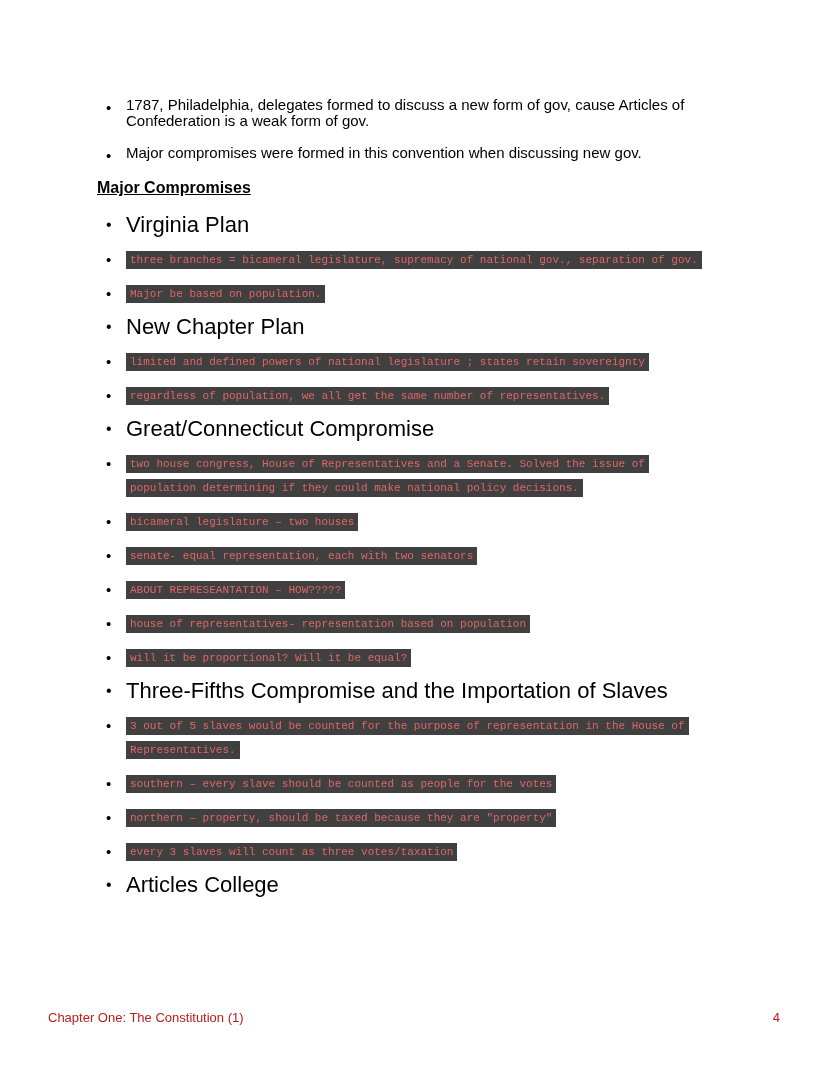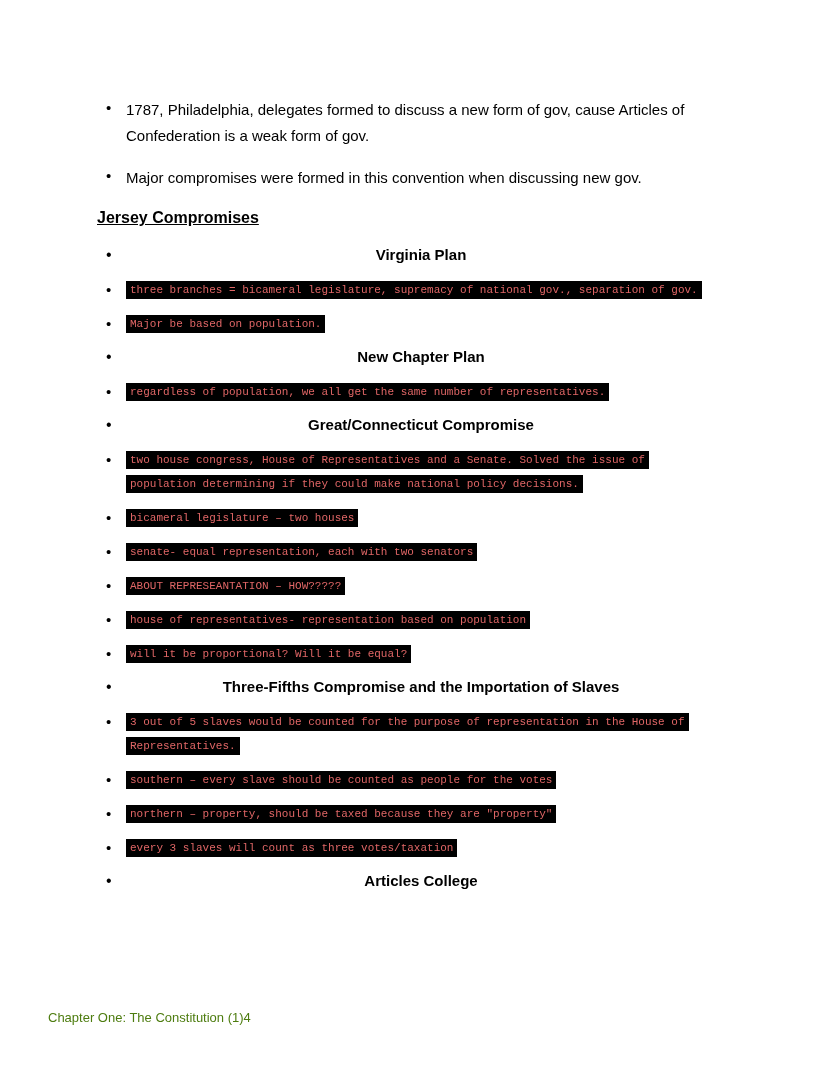--- a/index.html
+++ b/index.html
@@ -25,94 +25,94 @@
     content: "\2022";
     position: absolute;
     left: 9px;
     top: 0;
     color: #000;
     font-family: "Liberation Sans", sans-serif;
   }
   
   .intro-item {
     font-size: 15px;
-    line-height: 26px;
+    line-height: 16px;
     margin-bottom: 16px;
     color: #000;
   }
   .intro-item::before { font-size: 15px; line-height: 22px; }
   
   .section-heading {
     font-size: 16px;
     font-weight: bold;
     text-decoration: underline;
     margin: 10px 0 15px 0;
     line-height: 22px;
   }
   
   .plan-item {
-    font-size: 15px;
-    font-weight: bold;
+    font-size: 22px;
+    font-weight: normal;
     line-height: 22px;
     margin-bottom: 12px;
     color: #000;
-    text-align: center;
   }
   .plan-item::before { font-size: 16px; line-height: 22px; font-weight: normal; }
   
   .note-item {
     font-family: "Liberation Mono", monospace;
     font-size: 11px;
     line-height: 24px;
     margin-bottom: 10px;
     color: #000;
   }
   .note-item::before { font-size: 15px; line-height: 24px; }
   .note-text {
     color: #e06666;
-    background: #000000;
+    background: #404040;
     padding: 3px 4px;
     -webkit-box-decoration-break: clone;
     box-decoration-break: clone;
     text-align: right;
   }
   
   .footer {
     position: absolute;
     left: 48px;
     right: 48px;
     top: 1010px;
     display: flex;
-    justify-content: flex-start;
+    justify-content: space-between;
     align-items: baseline;
     font-size: 13px;
-    color: #4d7c0f;
+    color: #b91c1c;
     font-family: "Liberation Sans", sans-serif;
   }
 </style>
 </head>
 <body>
 
 <div class="page">
   <div class="content">
 
     <ul>
       <li class="intro-item">1787, Philadelphia, delegates formed to discuss a new form of gov, cause Articles of Confederation is a weak form of gov.</li>
       <li class="intro-item">Major compromises were formed in this convention when discussing new gov.</li>
     </ul>
 
-    <div class="section-heading">Jersey Compromises</div>
+    <div class="section-heading">Major Compromises</div>
 
     <ul>
 
       <li class="plan-item">Virginia Plan</li>
       <li class="note-item"><span class="note-text">three branches = bicameral legislature, supremacy of national gov., separation of gov.</span></li>
       <li class="note-item"><span class="note-text">Major be based on population.</span></li>
 
       <li class="plan-item">New Chapter Plan</li>
+      <li class="note-item"><span class="note-text">limited and defined powers of national legislature ; states retain sovereignty</span></li>
       <li class="note-item"><span class="note-text">regardless of population, we all get the same number of representatives.</span></li>
 
       <li class="plan-item">Great/Connecticut Compromise</li>
       <li class="note-item"><span class="note-text">two house congress, House of Representatives and a Senate. Solved the issue of population determining if they could make national policy decisions.</span></li>
       <li class="note-item"><span class="note-text">bicameral legislature – two houses</span></li>
       <li class="note-item"><span class="note-text">senate- equal representation, each with two senators</span></li>
       <li class="note-item"><span class="note-text">ABOUT REPRESEANTATION – HOW?????</span></li>
       <li class="note-item"><span class="note-text">house of representatives- representation based on population</span></li>
       <li class="note-item"><span class="note-text">will it be proportional? Will it be equal?</span></li>
 

